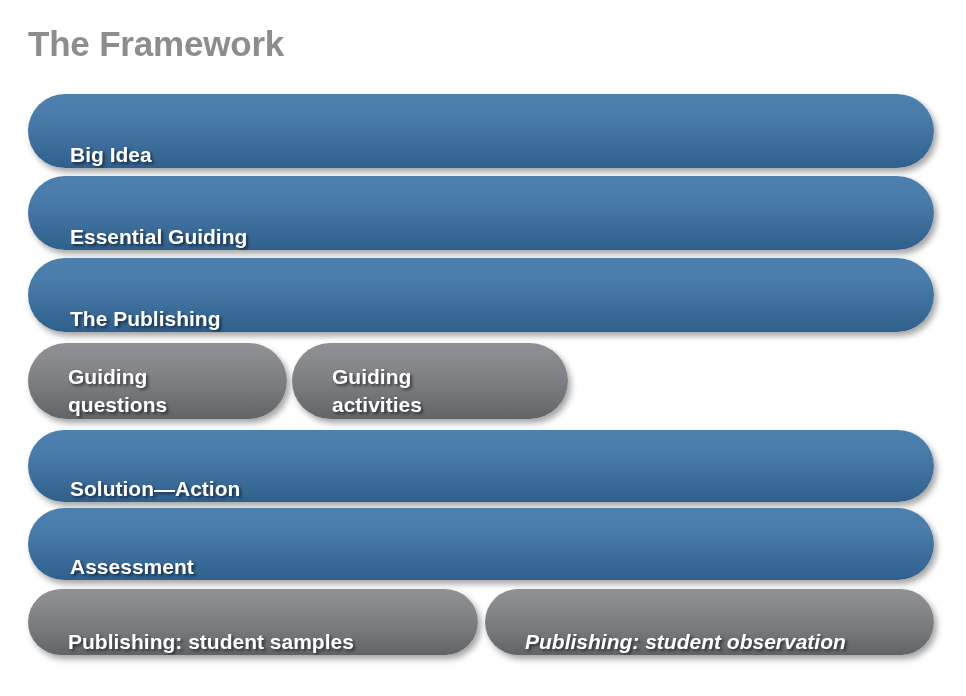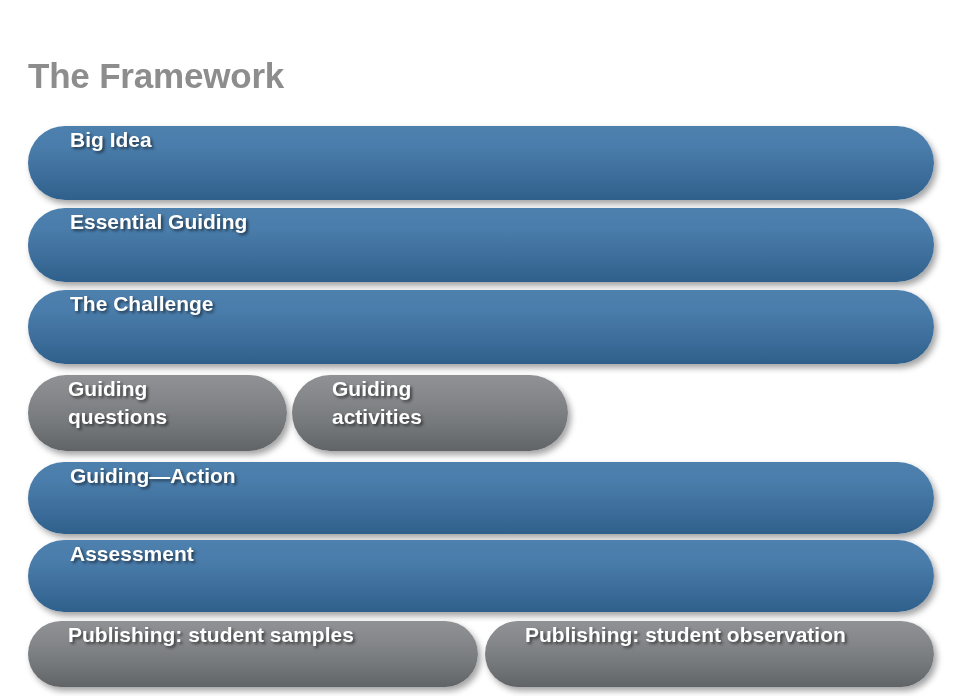--- a/index.html
+++ b/index.html
@@ -16,41 +16,40 @@
     position: relative;
   }
 
   #slide {
     position: absolute;
     left: 0;
     top: 0;
     width: 966px;
     height: 564px;
     background: #ffffff;
-    margin-top: 32px;
   }
 
   #page-title {
     position: absolute;
     left: 28px;
     top: 22px;
     font-size: 35px;
     font-weight: bold;
     color: #8d8d8d;
     letter-spacing: -0.2px;
     line-height: 44px;
     white-space: nowrap;
   }
 
   .pill {
     position: absolute;
     box-sizing: border-box;
     border-radius: 42px;
     display: flex;
-    align-items: flex-start;
+    align-items: flex-end;
     box-shadow: 3px 4px 6px rgba(0,0,0,0.36);
     overflow: hidden;
   }
 
   .pill.blue {
     background: linear-gradient(to bottom,
         #4d80ad 0%,
         #4a7dab 28%,
         #3f6f9c 62%,
         #2f608c 100%);
@@ -101,54 +100,55 @@
     line-height: 28px;
   }
 
   .row-pub-samples .pill-label,
   .row-pub-observe .pill-label {
     padding-left: 44px;
     font-size: 21px;
   }
   .row-pub-observe .pill-label {
     padding-left: 48px;
+    font-style: italic;
   }
 </style>
 </head>
 <body>
 
 <div id="slide">
 
   <div id="page-title">The Framework</div>
 
   <div class="pill blue row-bigidea">
     <span class="pill-label">Big Idea</span>
   </div>
 
   <div class="pill blue row-essential">
     <span class="pill-label">Essential Guiding</span>
   </div>
 
   <div class="pill blue row-challenge">
-    <span class="pill-label">The Challenge</span>
+    <span class="pill-label">The Publishing</span>
   </div>
 
   <div class="pill gray row-guiding-q">
     <span class="pill-label">Guiding
 questions</span>
   </div>
 
   <div class="pill gray row-guiding-a">
     <span class="pill-label">Guiding
 activities</span>
   </div>
 
 
   <div class="pill blue row-solution">
-    <span class="pill-label">Guiding—Action</span>
+    <span class="pill-label">Solution—Action</span>
   </div>
 
   <div class="pill blue row-assessment">
     <span class="pill-label">Assessment</span>
   </div>
 
   <div class="pill gray row-pub-samples">
     <span class="pill-label">Publishing: student samples</span>
   </div>
 

